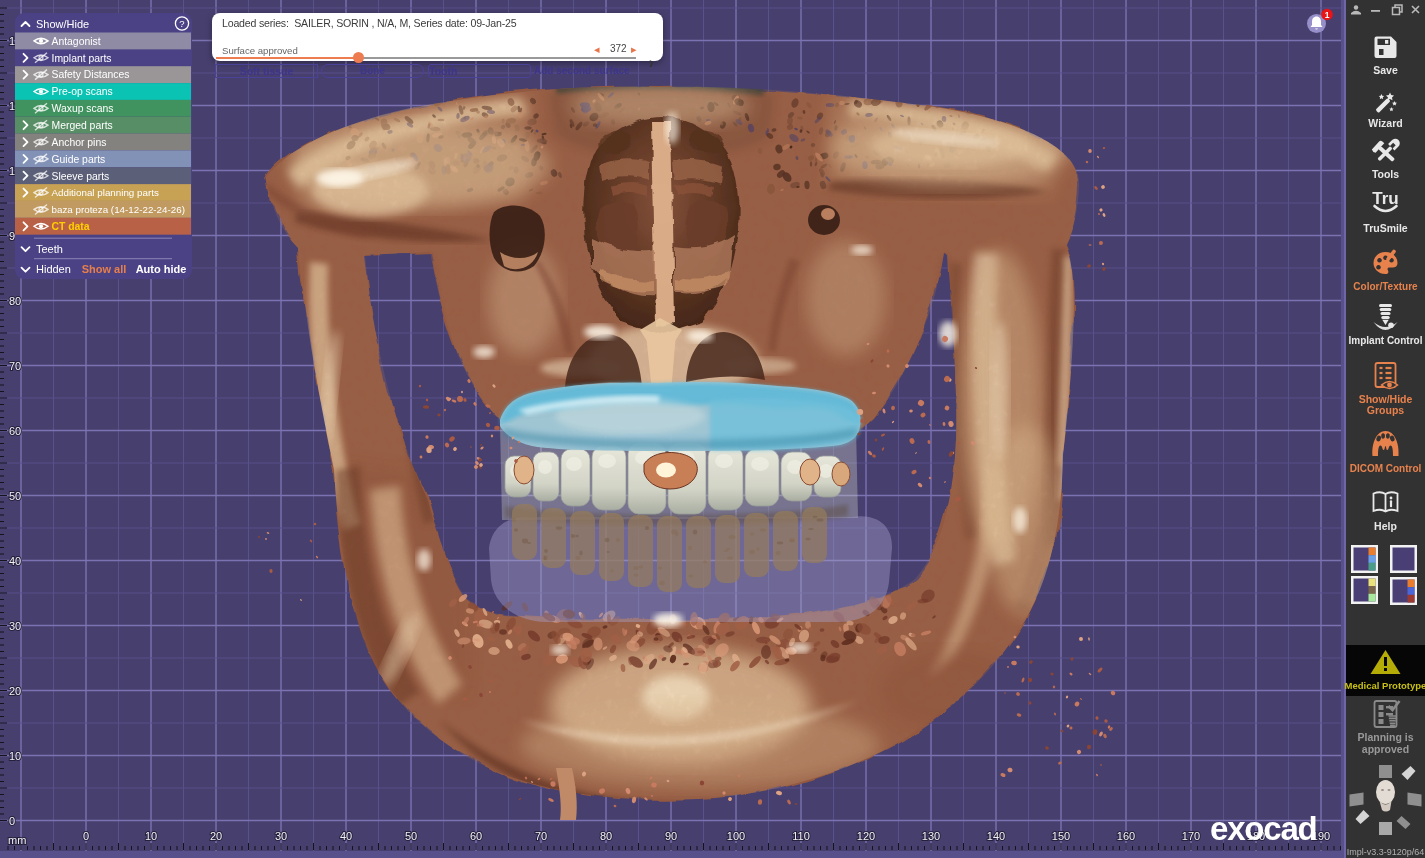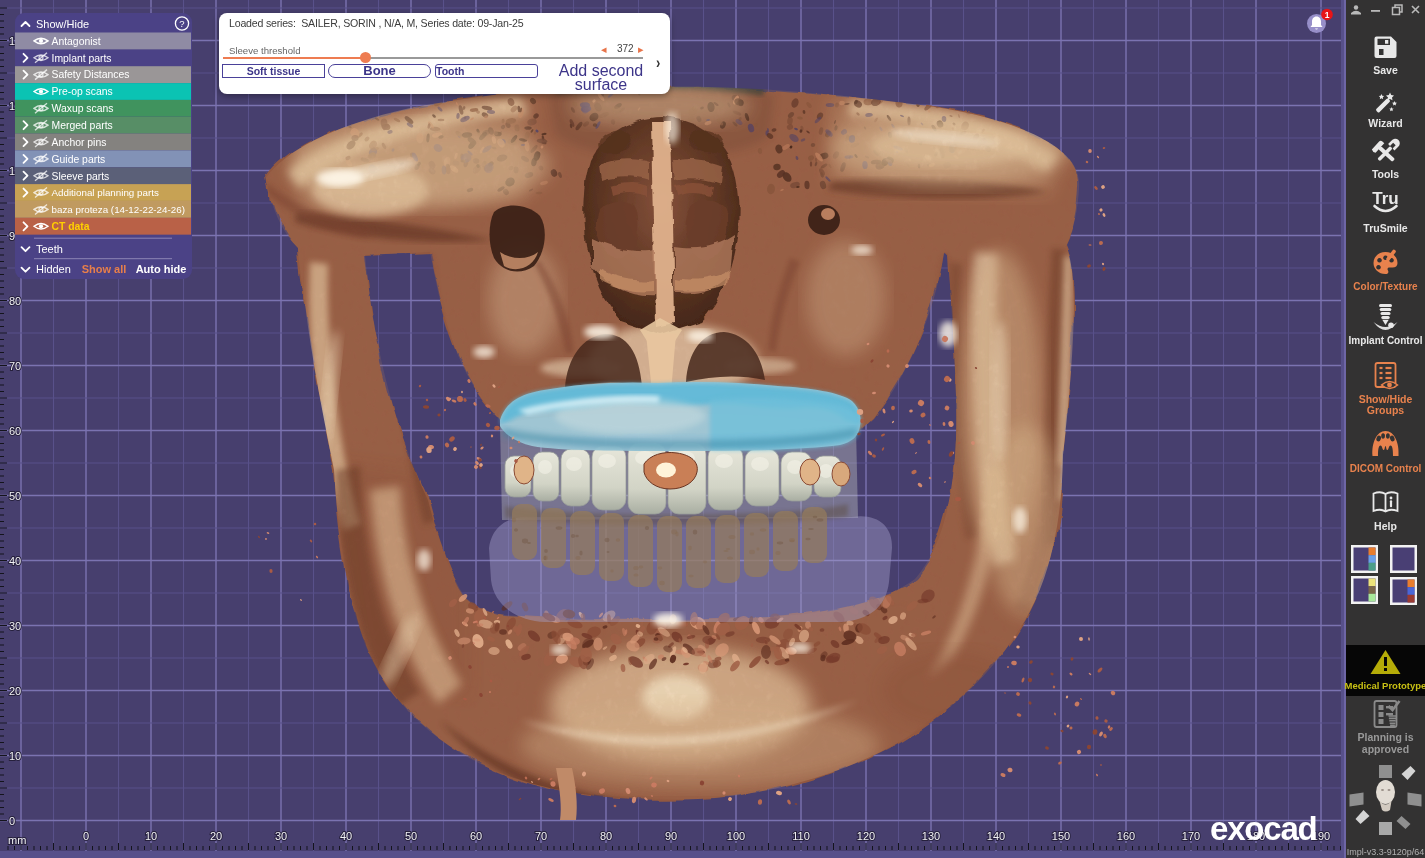--- a/index.html
+++ b/index.html
@@ -1710,27 +1710,27 @@
       <text x="36.5" y="217.1" font-size="10.4" fill="#ffd000" font-weight="bold" font-family="Liberation Sans">CT data</text>
       <line x1="19" y1="225.2" x2="157" y2="225.2" stroke="#8d85b6" stroke-width="1"></line>
       <path d="M6.5,234.19999999999996 L10.5,238.19999999999996 L14.5,234.19999999999996" fill="none" stroke="#fff" stroke-width="1.8" stroke-linecap="round" stroke-linejoin="round"></path>
       <text x="21" y="239.7" font-size="11" fill="#fff" font-family="Liberation Sans">Teeth</text>
       <line x1="19" y1="245.7" x2="157" y2="245.7" stroke="#8d85b6" stroke-width="1"></line>
       <path d="M6.5,254.69999999999993 L10.5,258.69999999999993 L14.5,254.69999999999993" fill="none" stroke="#fff" stroke-width="1.8" stroke-linecap="round" stroke-linejoin="round"></path>
       <text x="21" y="260.2" font-size="11" fill="#fff" font-family="Liberation Sans">Hidden</text>
       <text x="89" y="260.2" font-size="11" fill="#e87f4a" font-weight="bold" text-anchor="middle" font-family="Liberation Sans">Show all</text>
       <text x="146" y="260.2" font-size="11" fill="#fff" font-weight="bold" text-anchor="middle" font-family="Liberation Sans">Auto hide</text>
     </svg>
-  <div style="position:absolute;left:219px;top:13px;width:451px;height:81px;background:#fff;border-radius:8px;box-shadow:0 2px 6px rgba(0,0,0,0.35)">
+  <div style="position:absolute;left:212px;top:13px;width:451px;height:48px;background:#fff;border-radius:8px;box-shadow:0 2px 6px rgba(0,0,0,0.35)">
       <div style="position:absolute;left:10px;top:4px;font-size:10.6px;letter-spacing:-0.2px;color:#3c3c3c">Loaded series:&nbsp; SAILER, SORIN , N/A, M, Series date: 09-Jan-25</div>
-      <div style="position:absolute;left:10px;top:31.5px;font-size:9.6px;color:#666">Sleeve threshold</div>
+      <div style="position:absolute;left:10px;top:31.5px;font-size:9.6px;color:#666">Surface approved</div>
       <div style="position:absolute;left:382px;top:30px;font-size:11px;color:#e8744a">◂</div>
       <div style="position:absolute;left:398px;top:30px;font-size:10px;color:#444">372</div>
       <div style="position:absolute;left:419px;top:30px;font-size:11px;color:#e8744a">▸</div>
       <div style="position:absolute;left:4px;top:43.5px;width:142px;height:2px;background:#ee7c51"></div>
       <div style="position:absolute;left:146px;top:44px;width:278px;height:1.5px;background:#999"></div>
       <div style="position:absolute;left:140.5px;top:39px;width:11px;height:11px;border-radius:50%;background:#ee7c51"></div>
       <div style="position:absolute;top:50.5px;height:14px;border:1.3px solid #4a4199;border-radius:0;color:#3d3589;font-weight:bold;font-size:10.5px;text-align:center;line-height:12px;left:3px;width:103px">Soft tissue</div>
-      <div style="position:absolute;top:50.5px;height:14px;border:1.3px solid #4a4199;border-radius:7px;color:#3d3589;font-weight:bold;font-size:13px;text-align:center;line-height:12px;left:109px;width:103px">Bone</div>
+      <div style="position:absolute;top:50.5px;height:14px;border:1.3px solid #4a4199;border-radius:7px;color:#3d3589;font-weight:bold;font-size:10px;text-align:center;line-height:12px;left:109px;width:103px">Bone</div>
       <div style="position:absolute;top:50.5px;height:14px;border:1.3px solid #4a4199;border-radius:3px;color:#3d3589;font-weight:bold;font-size:10.5px;line-height:12px;left:216px;width:103px">Tooth</div>
-      <div style="position:absolute;left:322px;top:51px;width:120px;font-size:16px;color:#3d3589;font-weight:normal;text-align:center;line-height:14px">Add second surface</div>
+      <div style="position:absolute;left:322px;top:51px;width:120px;font-size:10px;color:#3d3589;font-weight:bold;text-align:left;line-height:14px">Add second surface</div>
       <div style="position:absolute;left:437px;top:42px;font-size:13px;color:#333;font-weight:bold;transform:scaleY(1.3)">›</div>
     </div>
 </div>
 </body></html>

